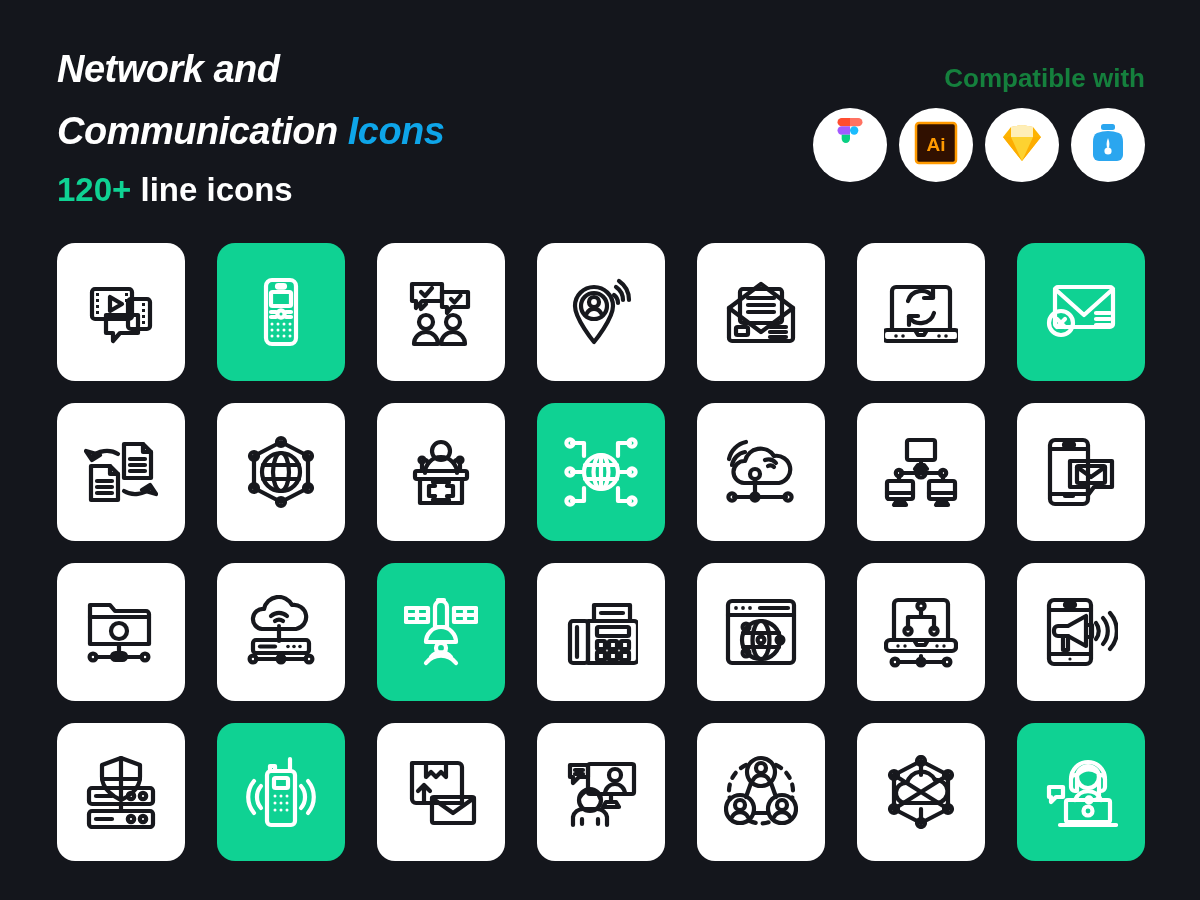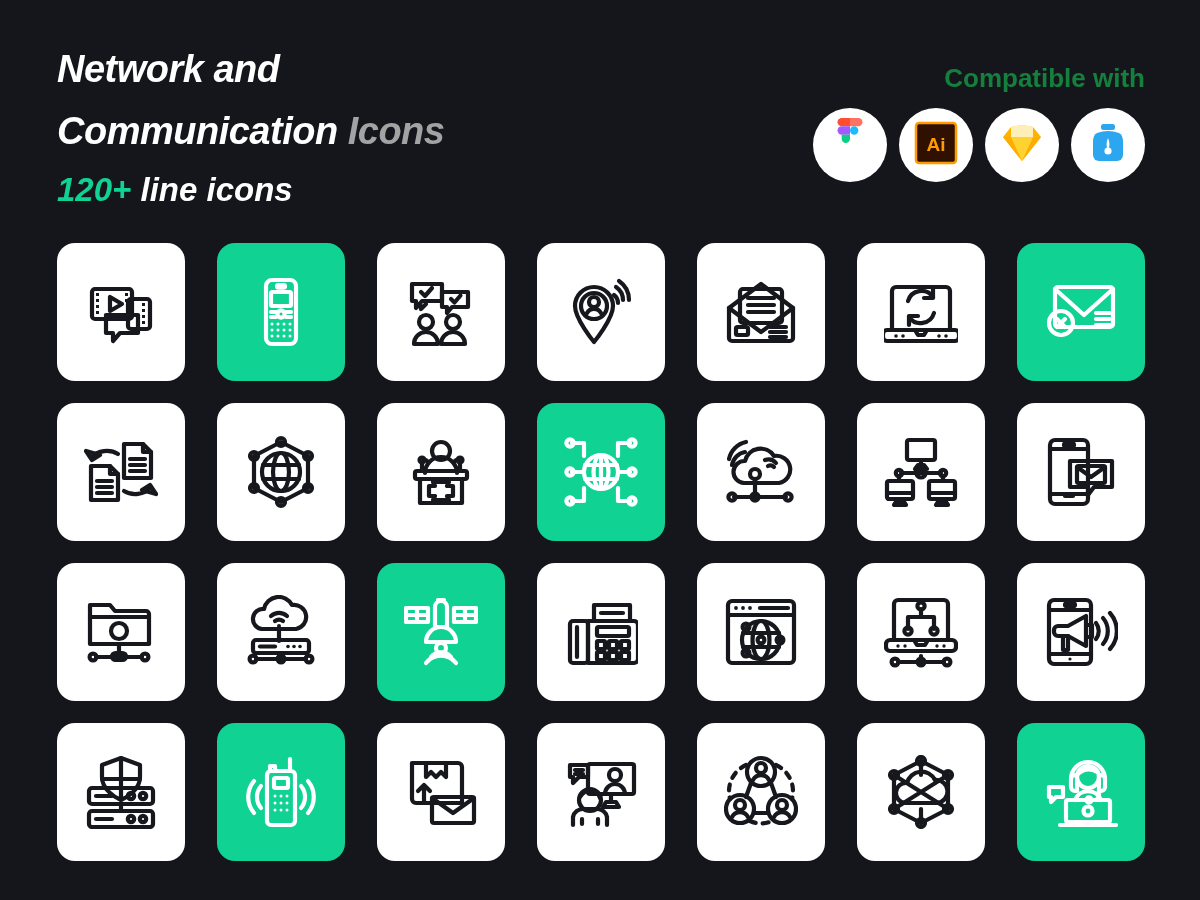--- a/index.html
+++ b/index.html
@@ -15,24 +15,24 @@
 
   
   .header {
     position:absolute; left:0; top:0; width:1200px; height:225px;
   }
   .title-block { position:absolute; left:57px; top:38px; }
   .title-line {
     font-size:38px; font-weight:700; color:#ffffff;
     letter-spacing:-0.5px; line-height:62px; white-space:nowrap;font-style:italic;
   }
-  .title-accent { color:#a3a3a3; }
+  .title-accent { color:#0ea5e9; }
   .subtitle {
     font-size:33px; font-weight:700; color:#ffffff;
-    line-height:44px; margin-top:6px; white-space:nowrap;font-style:italic;
+    line-height:44px; margin-top:6px; white-space:nowrap;
   }
   .subtitle-accent { color:#0fd293; }
 
   .compat { position:absolute; right:55px; top:62px; text-align:right; }
   .compat-label {
     font-size:26px; font-weight:700; color:#15803d; white-space:nowrap;
     line-height:32px;
   }
   .badges { display:flex; gap:12px; margin-top:14px; justify-content:flex-end; }
   .badge {

